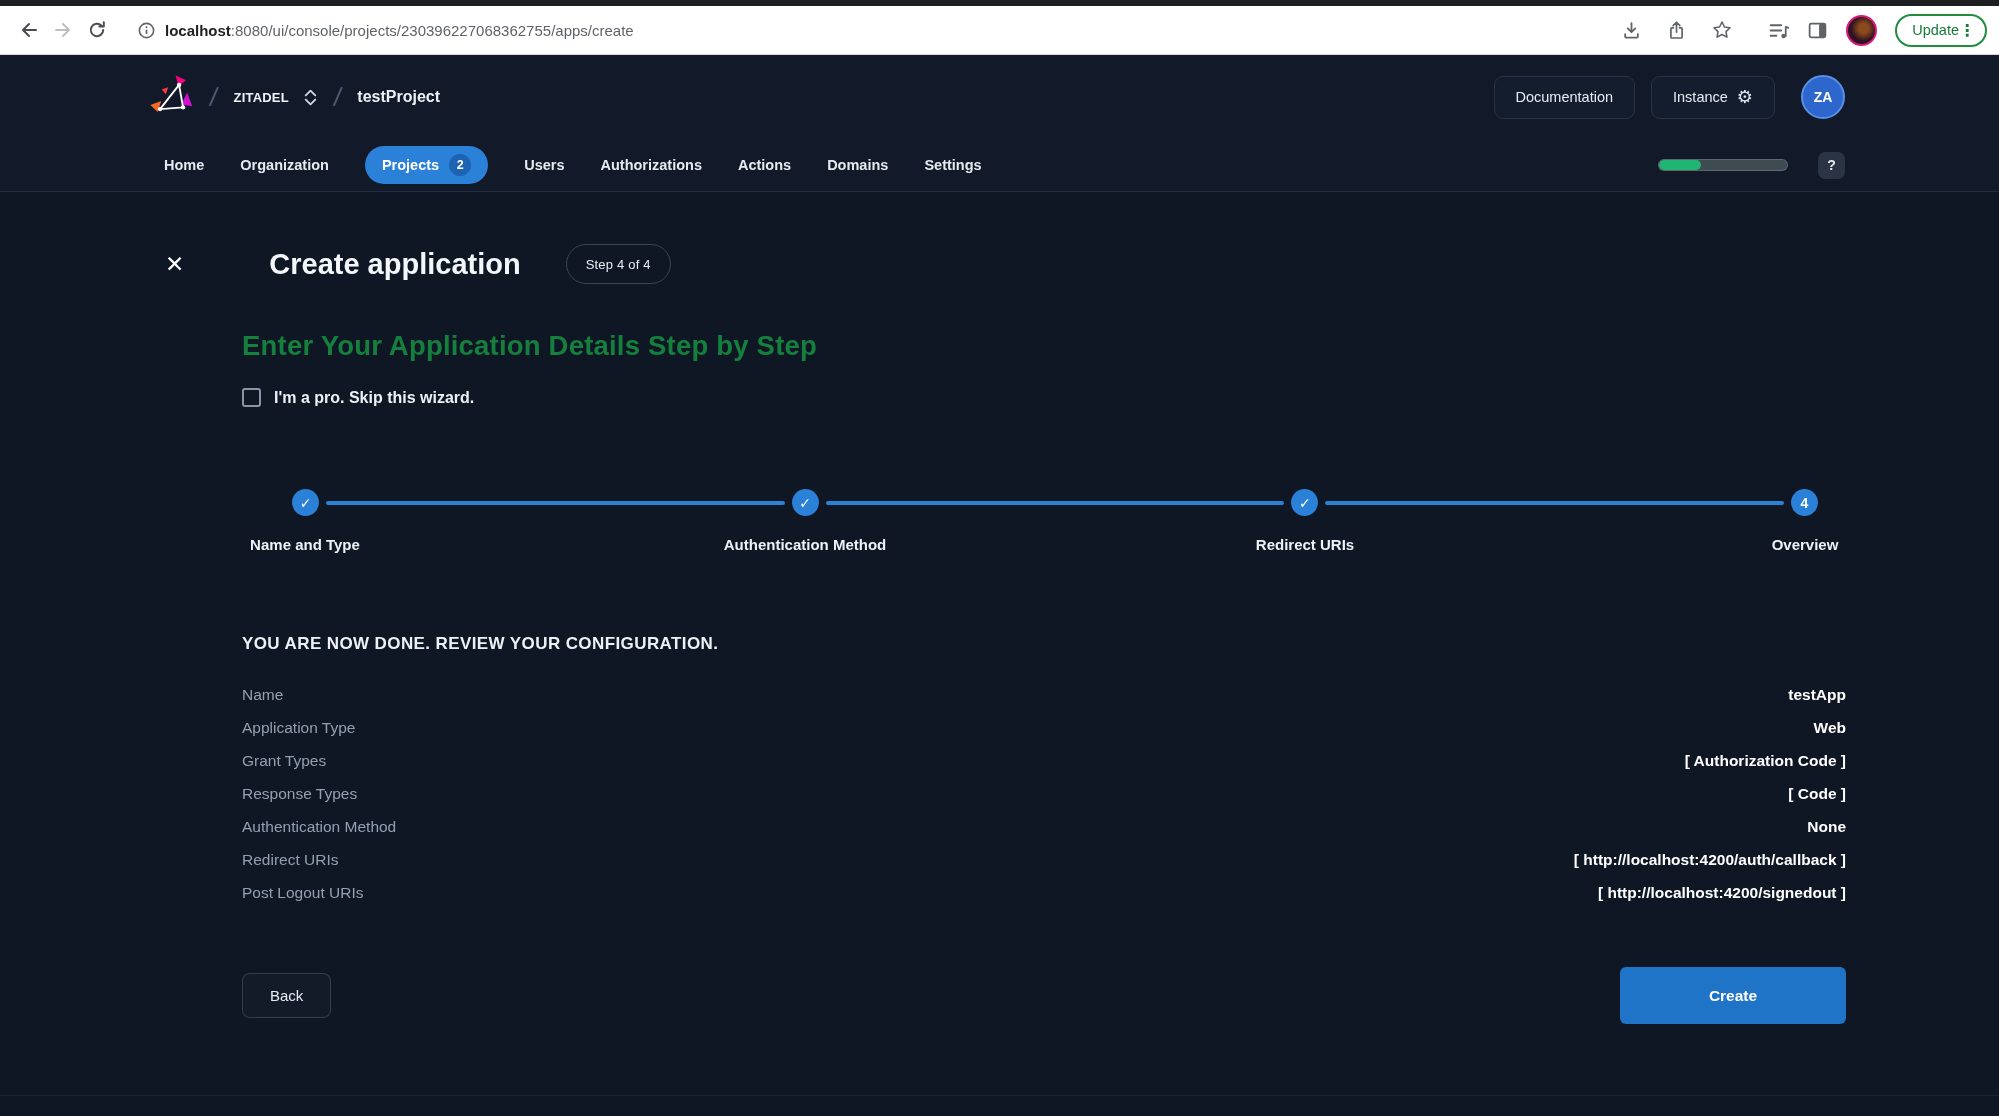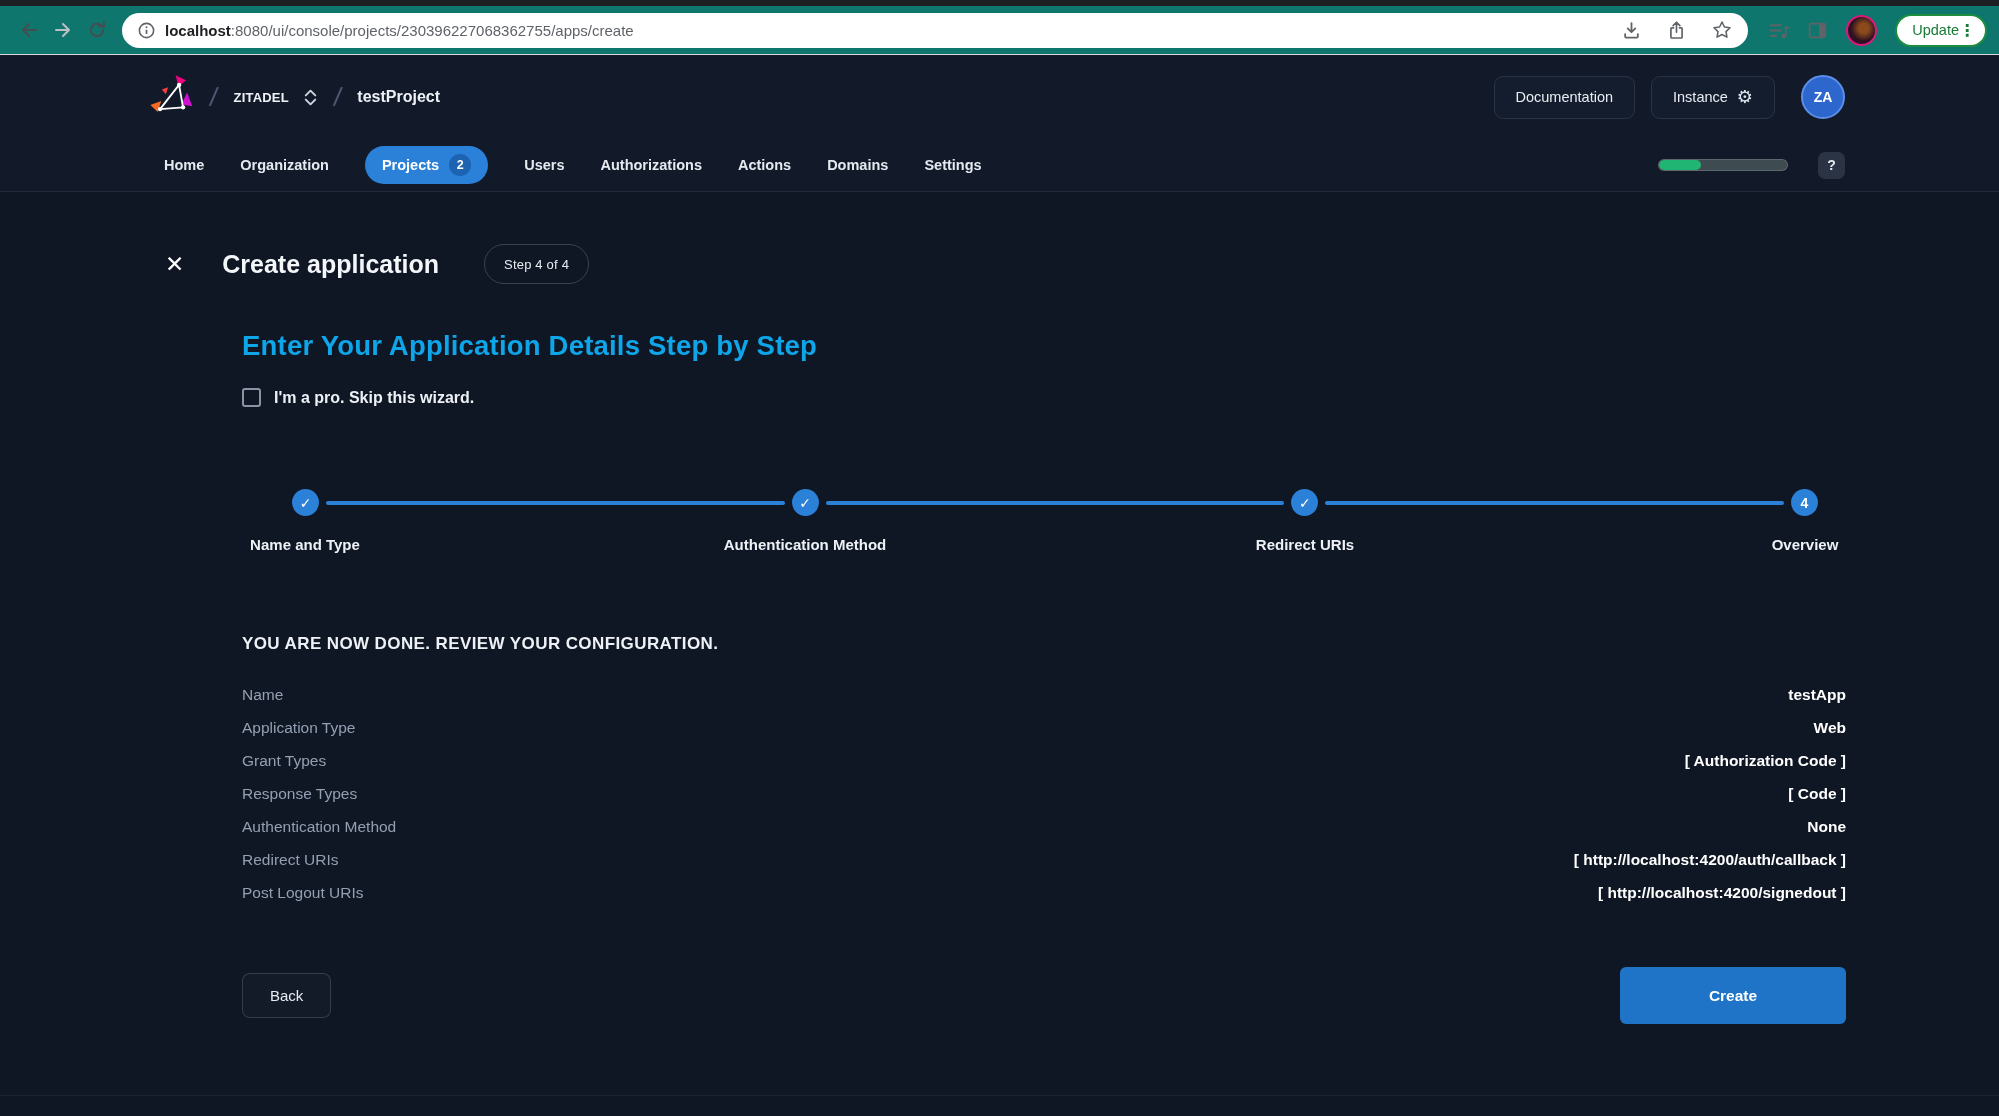--- a/index.html
+++ b/index.html
@@ -6,21 +6,21 @@
   html, body { width: 1999px; height: 1116px; overflow: hidden; }
   body {
     font-family: "Liberation Sans", "DejaVu Sans", sans-serif;
     background: var(--main_bg, #0f1624);
     color: #e9edf4;
   }
 
   
   .window-strip { height: 6px; background: #1d1f22; }
   .browser-toolbar {
-    height: 49px; background: #0f766e; display: flex; align-items: center;
+    height: 49px; background: #ffffff; display: flex; align-items: center;
     padding: 0 12px; border-bottom: 1px solid #d7d9dc;
   }
   .nav-ic { width: 34px; height: 34px; display: flex; align-items: center; justify-content: center; border-radius: 50%; flex: none; cursor: pointer; }
   .url-pill {
     flex: 1; height: 35px; background: #ffffff; border-radius: 18px;
     display: flex; align-items: center; margin: 0 14px 0 8px; padding: 0 16px;
     min-width: 0;
   }
   .url-text { font-size: 15px; margin-left: 10px; white-space: nowrap; overflow: hidden; }
   .url-text .host { color: #202124; font-weight: 600; }
@@ -87,29 +87,29 @@
     color: #e8ecf2; font-size: 14px; font-weight: 700; margin-left: 30px; cursor: pointer; font-family: inherit;
   }
 
   
   .main { padding: 52px 153px 0 165px; }
   .title-row { display: flex; align-items: center; }
   .close-btn {
     background: none; border: none; color: #fff; font-size: 23px; cursor: pointer;
     padding: 0; line-height: 1; font-family: inherit;
   }
-  .page-title { font-size: 25px; font-weight: 700; color: #f4f7fa; margin-left: 38px; }
+  .page-title { font-size: 29px; font-weight: 700; color: #f4f7fa; margin-left: 85px; }
   .step-pill {
     margin-left: 45px; height: 40px; border: 1px solid #3a4354; border-radius: 999px;
     display: flex; align-items: center; padding: 0 19px; font-size: 13px; color: #e8ecf2;
     letter-spacing: .2px;
   }
 
   .content { margin-left: 77px; }
-  .wizard-heading { margin-top: 46px; font-size: 27.5px; font-weight: 700; color: #0ea5e9; letter-spacing: .2px; }
+  .wizard-heading { margin-top: 46px; font-size: 27.5px; font-weight: 700; color: #15803d; letter-spacing: .2px; }
   .skip-row { margin-top: 26px; display: flex; align-items: center; cursor: pointer; }
   .checkbox {
     width: 19px; height: 19px; border: 2px solid #8a94a6; border-radius: 3px; background: transparent; flex: none;
   }
   .skip-label { margin-left: 13px; font-size: 16px; font-weight: 600; color: #edf1f6; }
 
   .stepper { margin-top: 82px; }
   .stepper-track { display: flex; align-items: center; padding: 0 28px 0 50px; }
   .step-circle {
     width: 27px; height: 27px; border-radius: 50%; background: var(--accent, #2b80d8);

